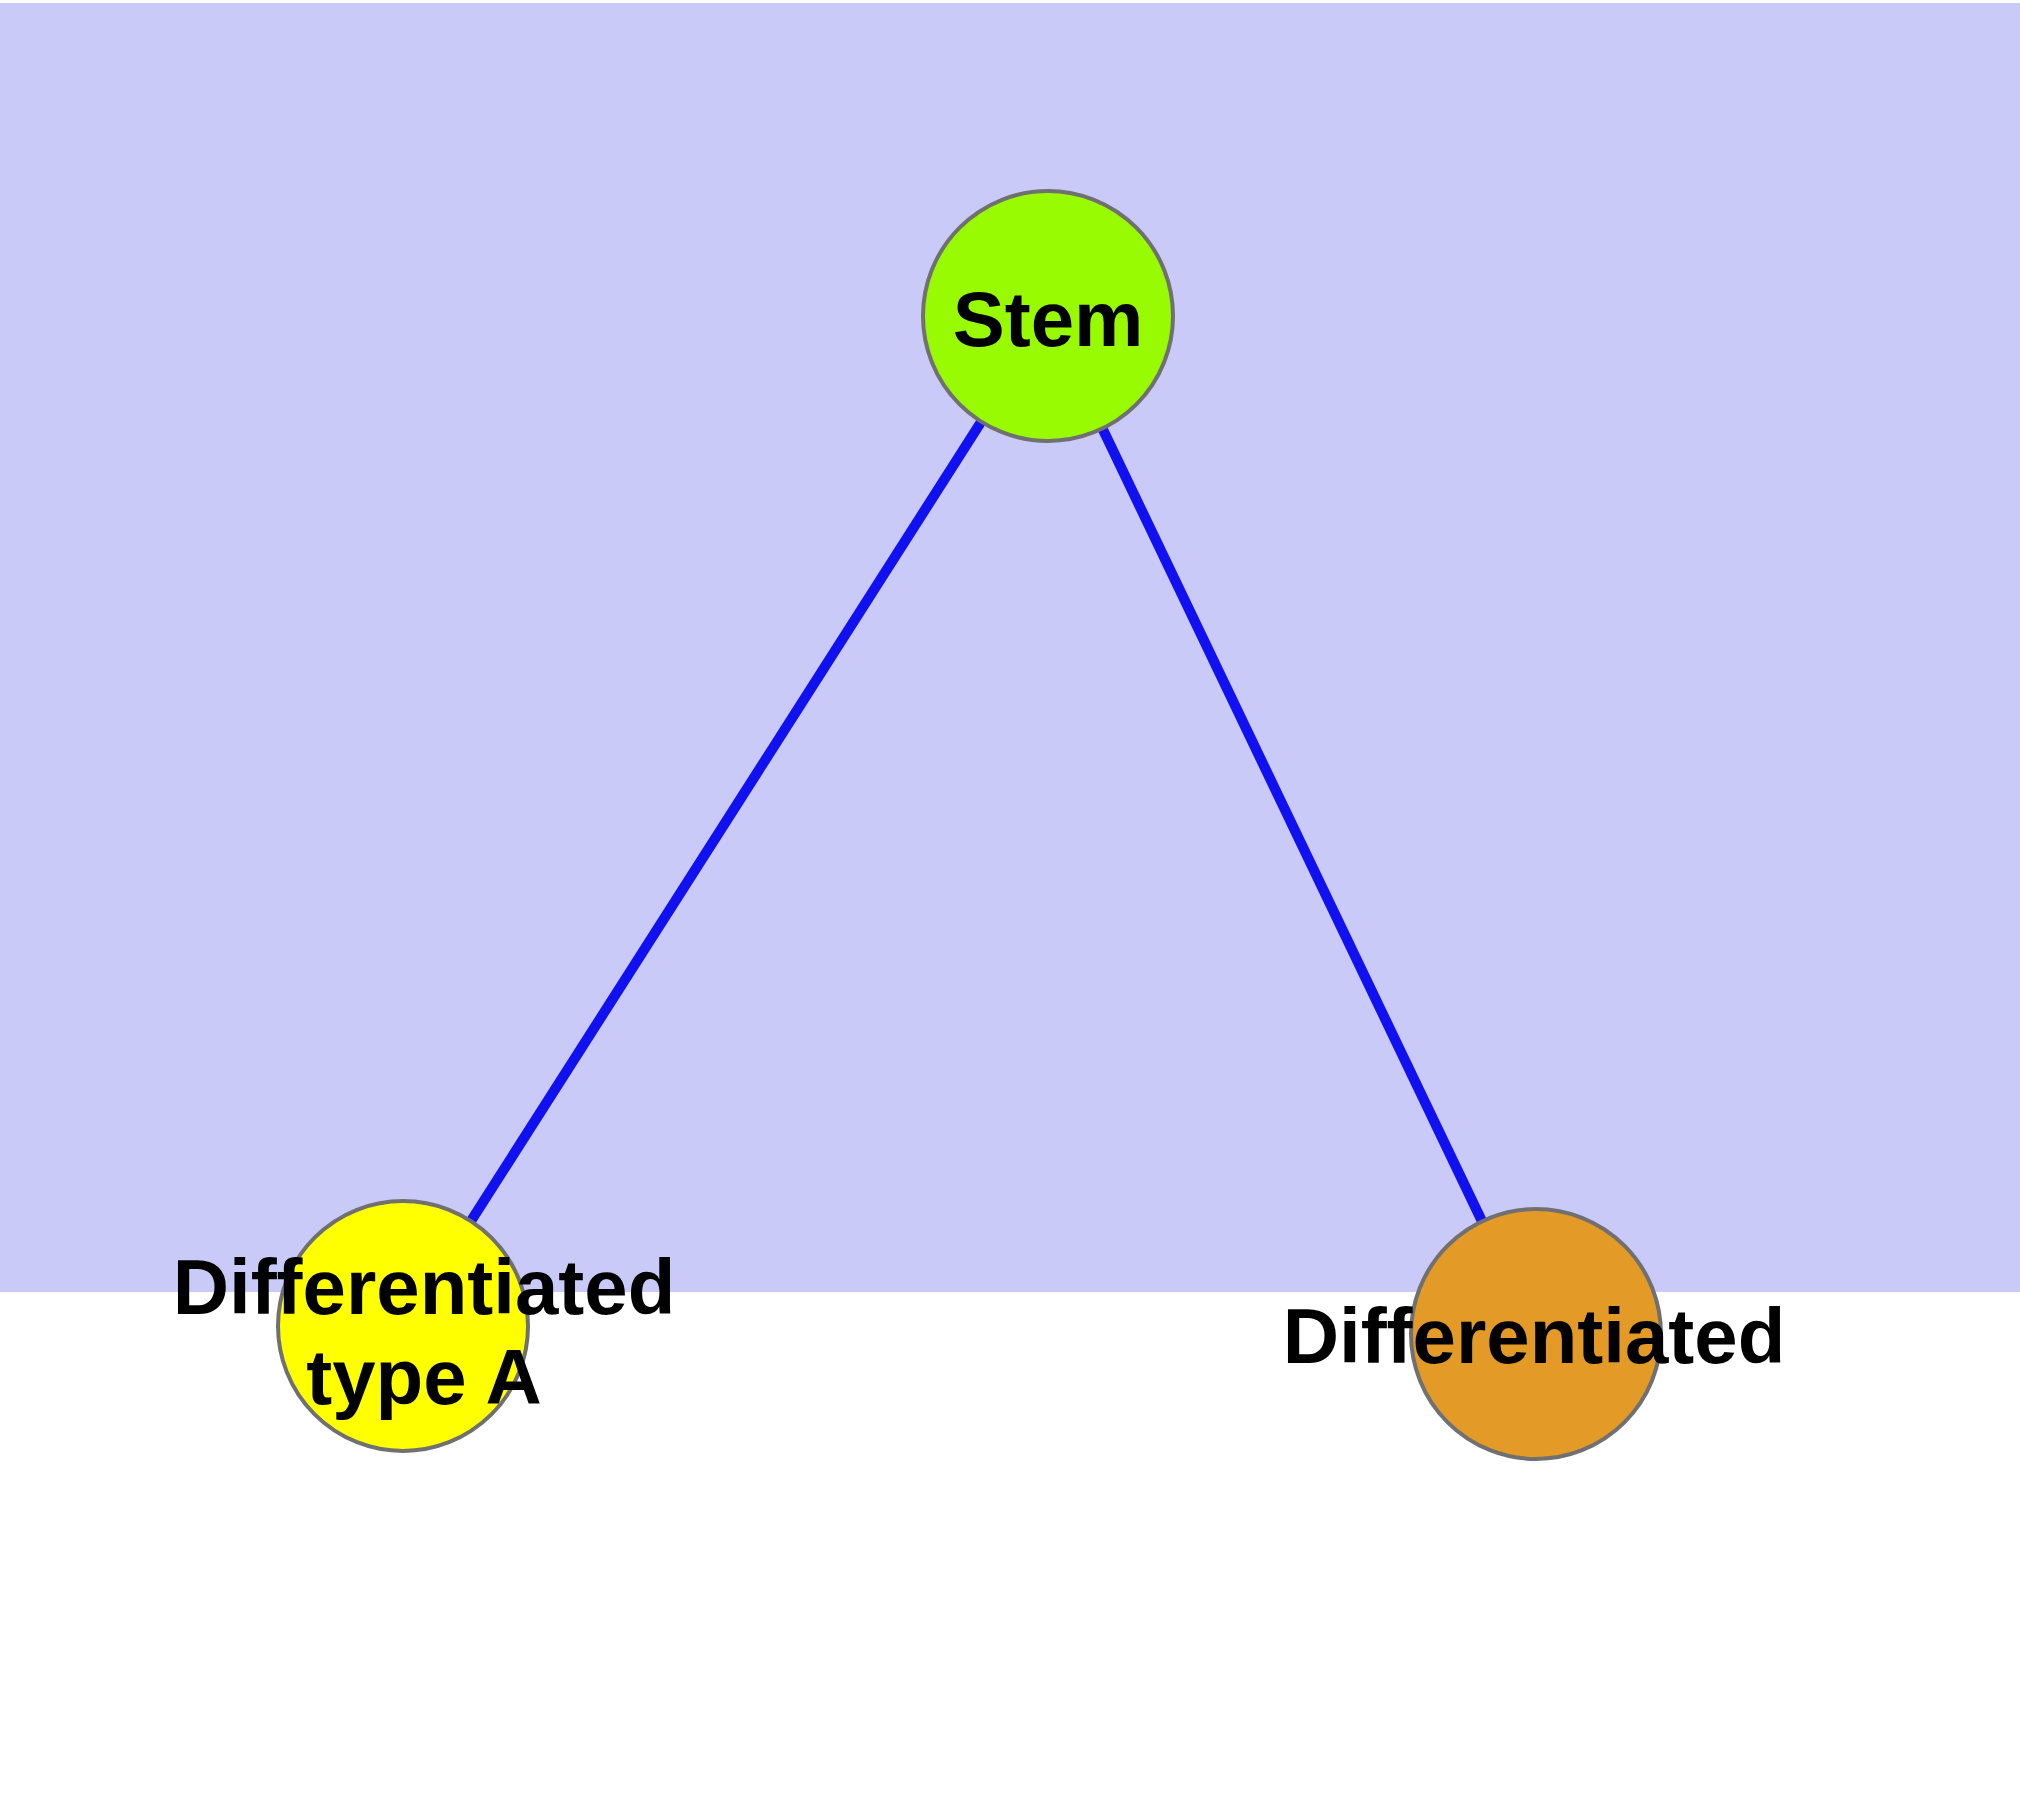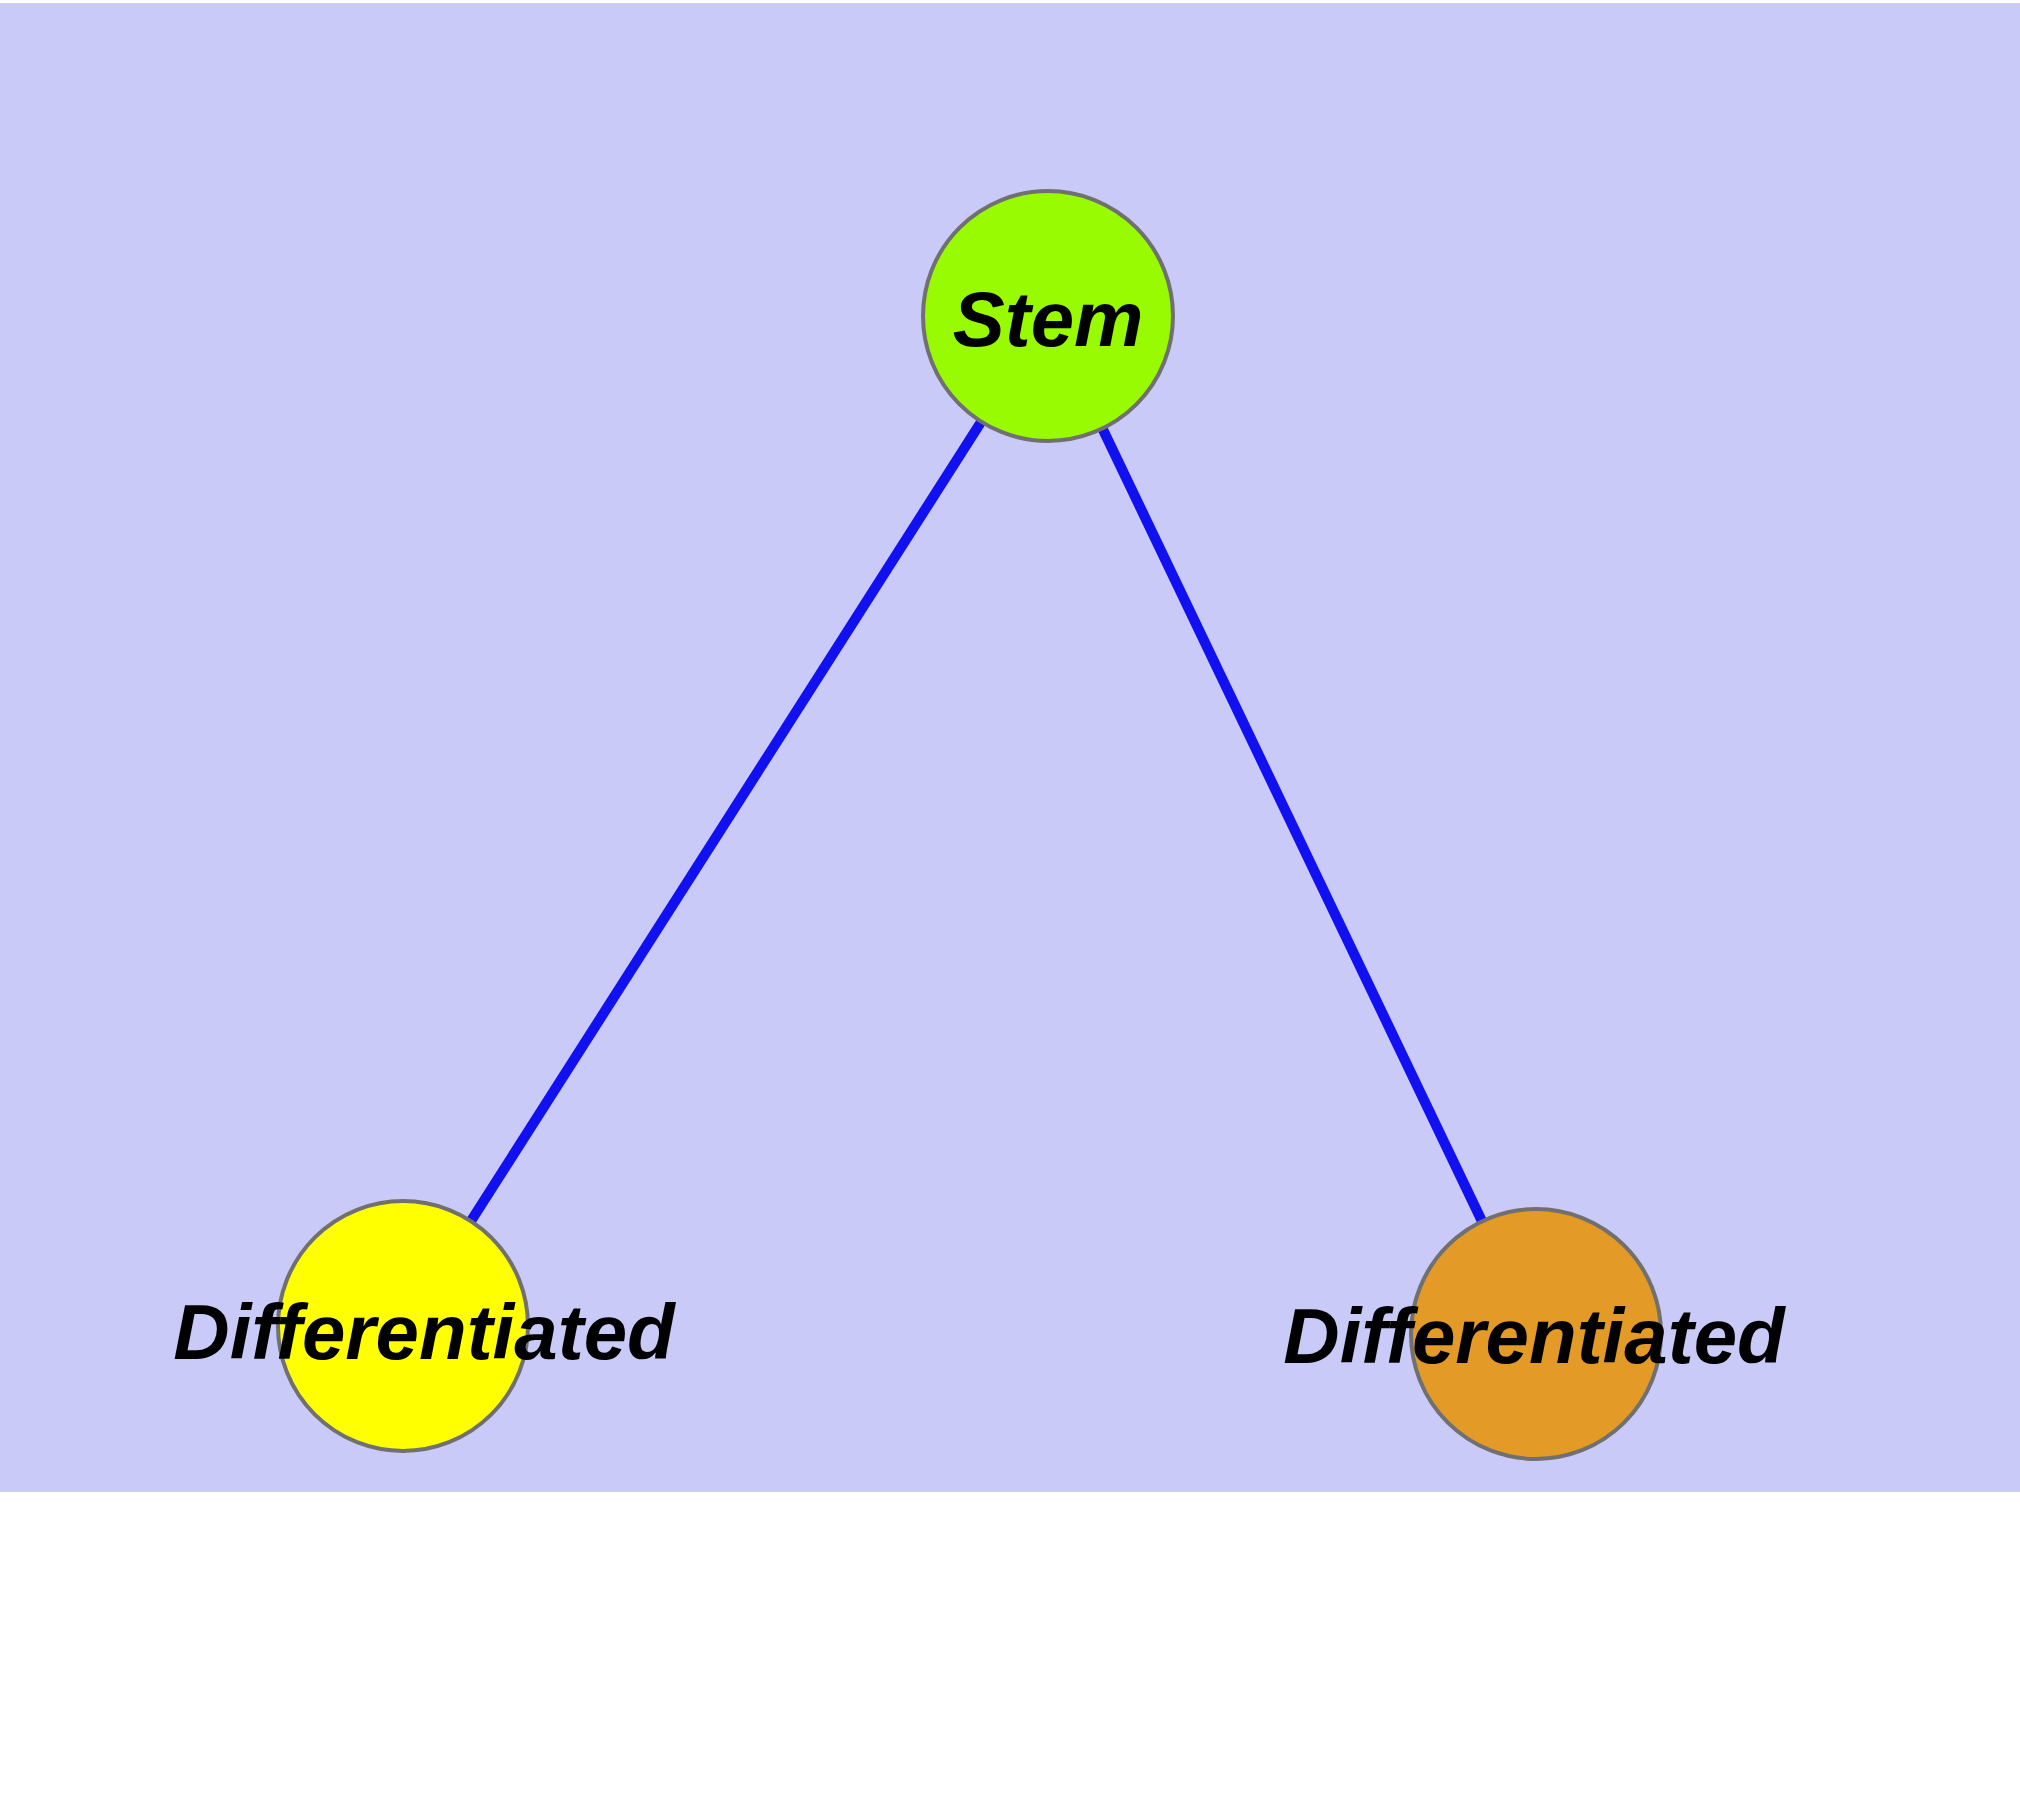--- a/index.html
+++ b/index.html
@@ -9,22 +9,21 @@
     height: 1812px;
     background: #ffffff;
     font-family: "Liberation Sans", sans-serif;
     overflow: hidden;
   }
   .canvas {
     position: absolute;
     left: 0;
     top: 0;
     width: 2021px;
-    height: 1492px;
-    font-style: italic;
+    height: 1292px;
   }
   .top-margin-strip {
     position: absolute;
     left: 0;
     top: 0;
     width: 2021px;
     height: 2.5px;
     background: #ffffff;
     z-index: 5;
   }
@@ -82,20 +81,21 @@
   <div class="node node-type-a" style="background: rgb(255, 255, 0); border-color: rgb(112, 112, 112);"></div>
 
   <div class="node node-type-b" style="background: rgb(227, 154, 39); border-color: rgb(112, 112, 112);"></div>
 
   <div class="node-label label-stem" style="color: rgb(0, 0, 0);">
     <span>Stem</span>
   </div>
 
   <div class="node-label label-type-a" style="color: rgb(0, 0, 0);">
     <div>Differentiated</div>
+    <div>type A</div>
   </div>
 
   <div class="node-label label-type-b" style="color: rgb(0, 0, 0);">
     <div>Differentiated</div>
   </div>
 
 </div>
 
 
 </body></html>

